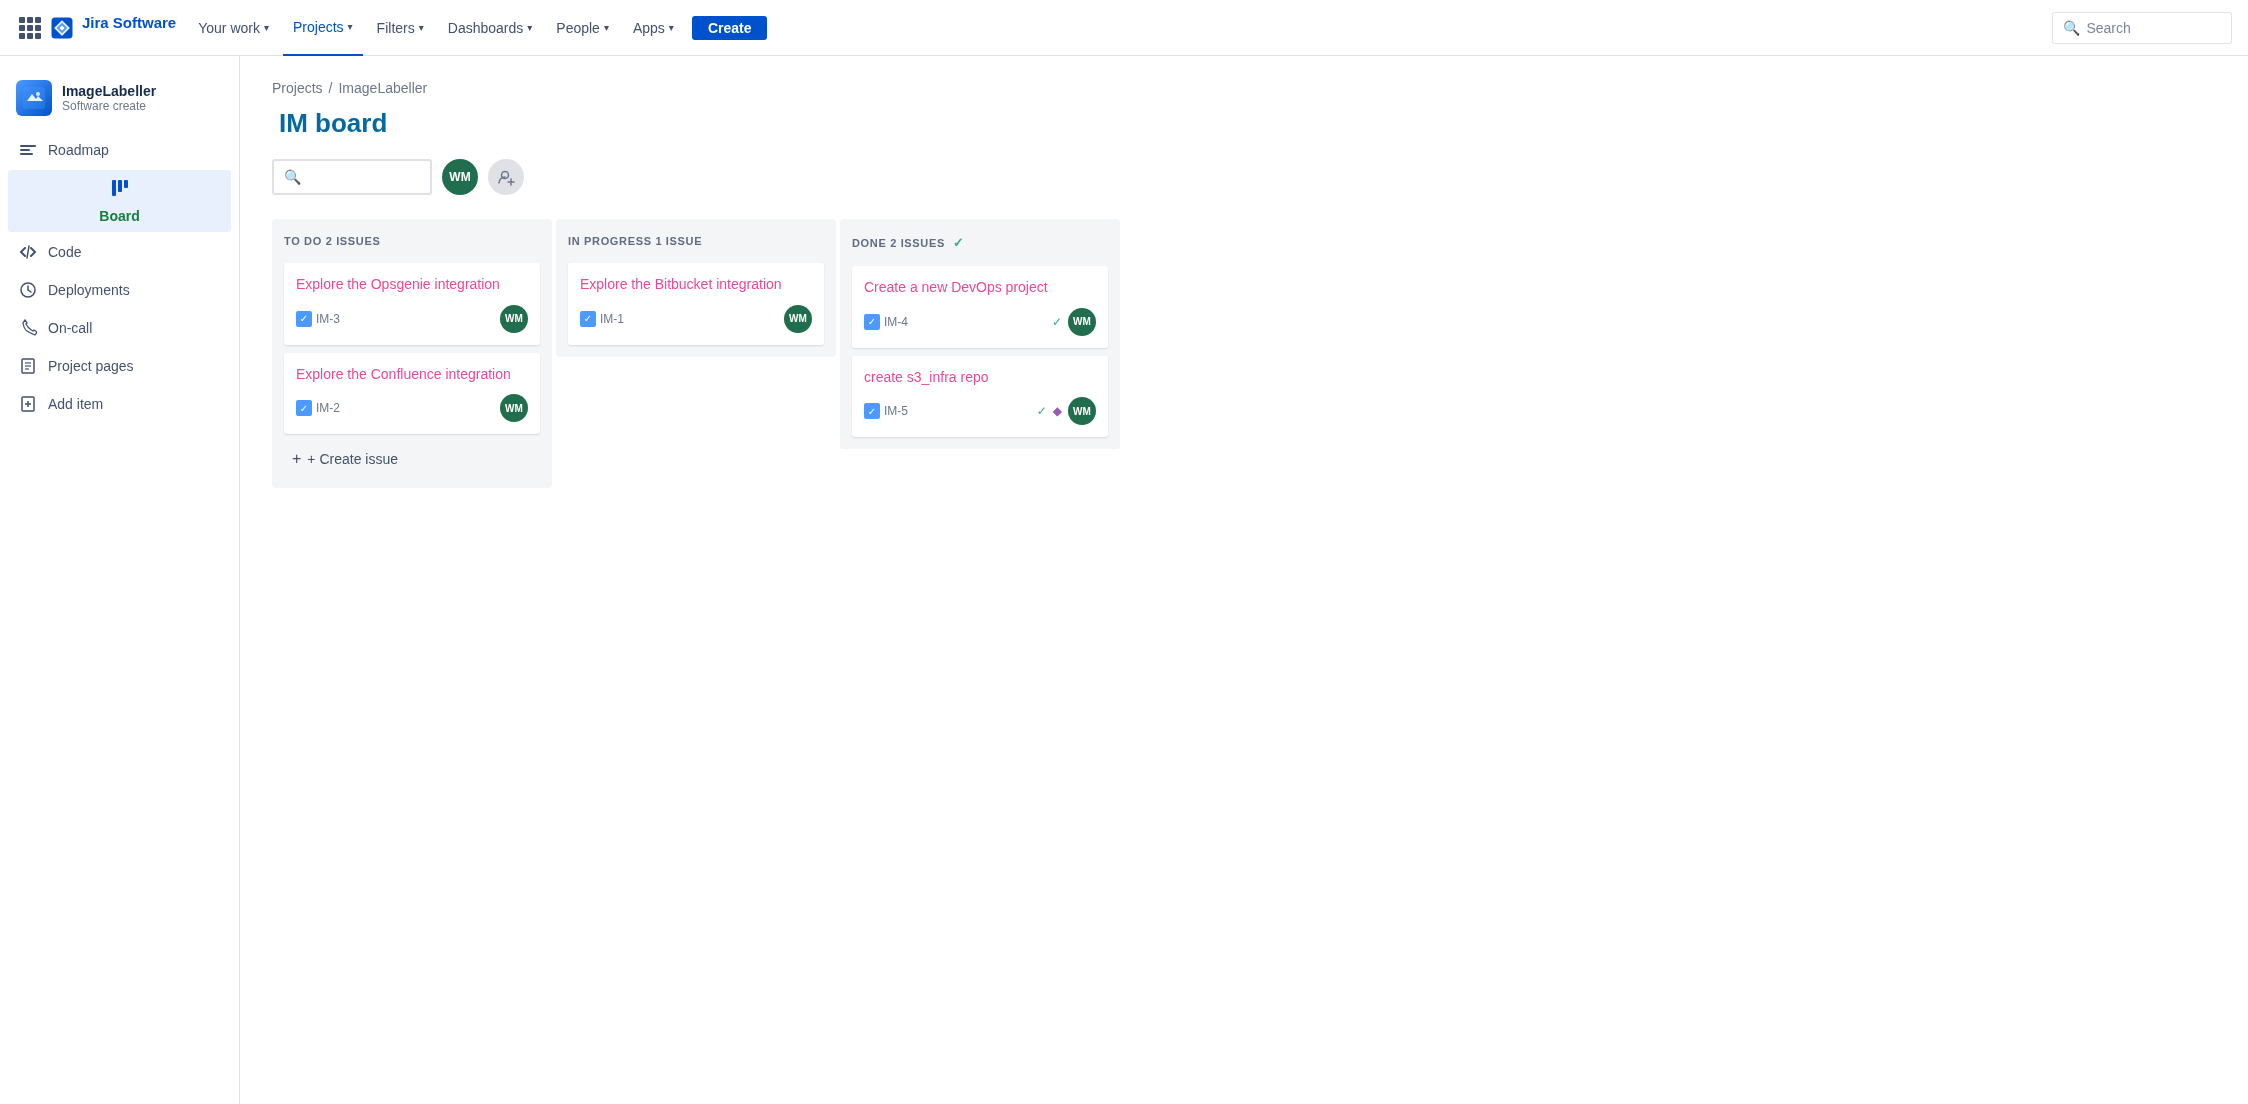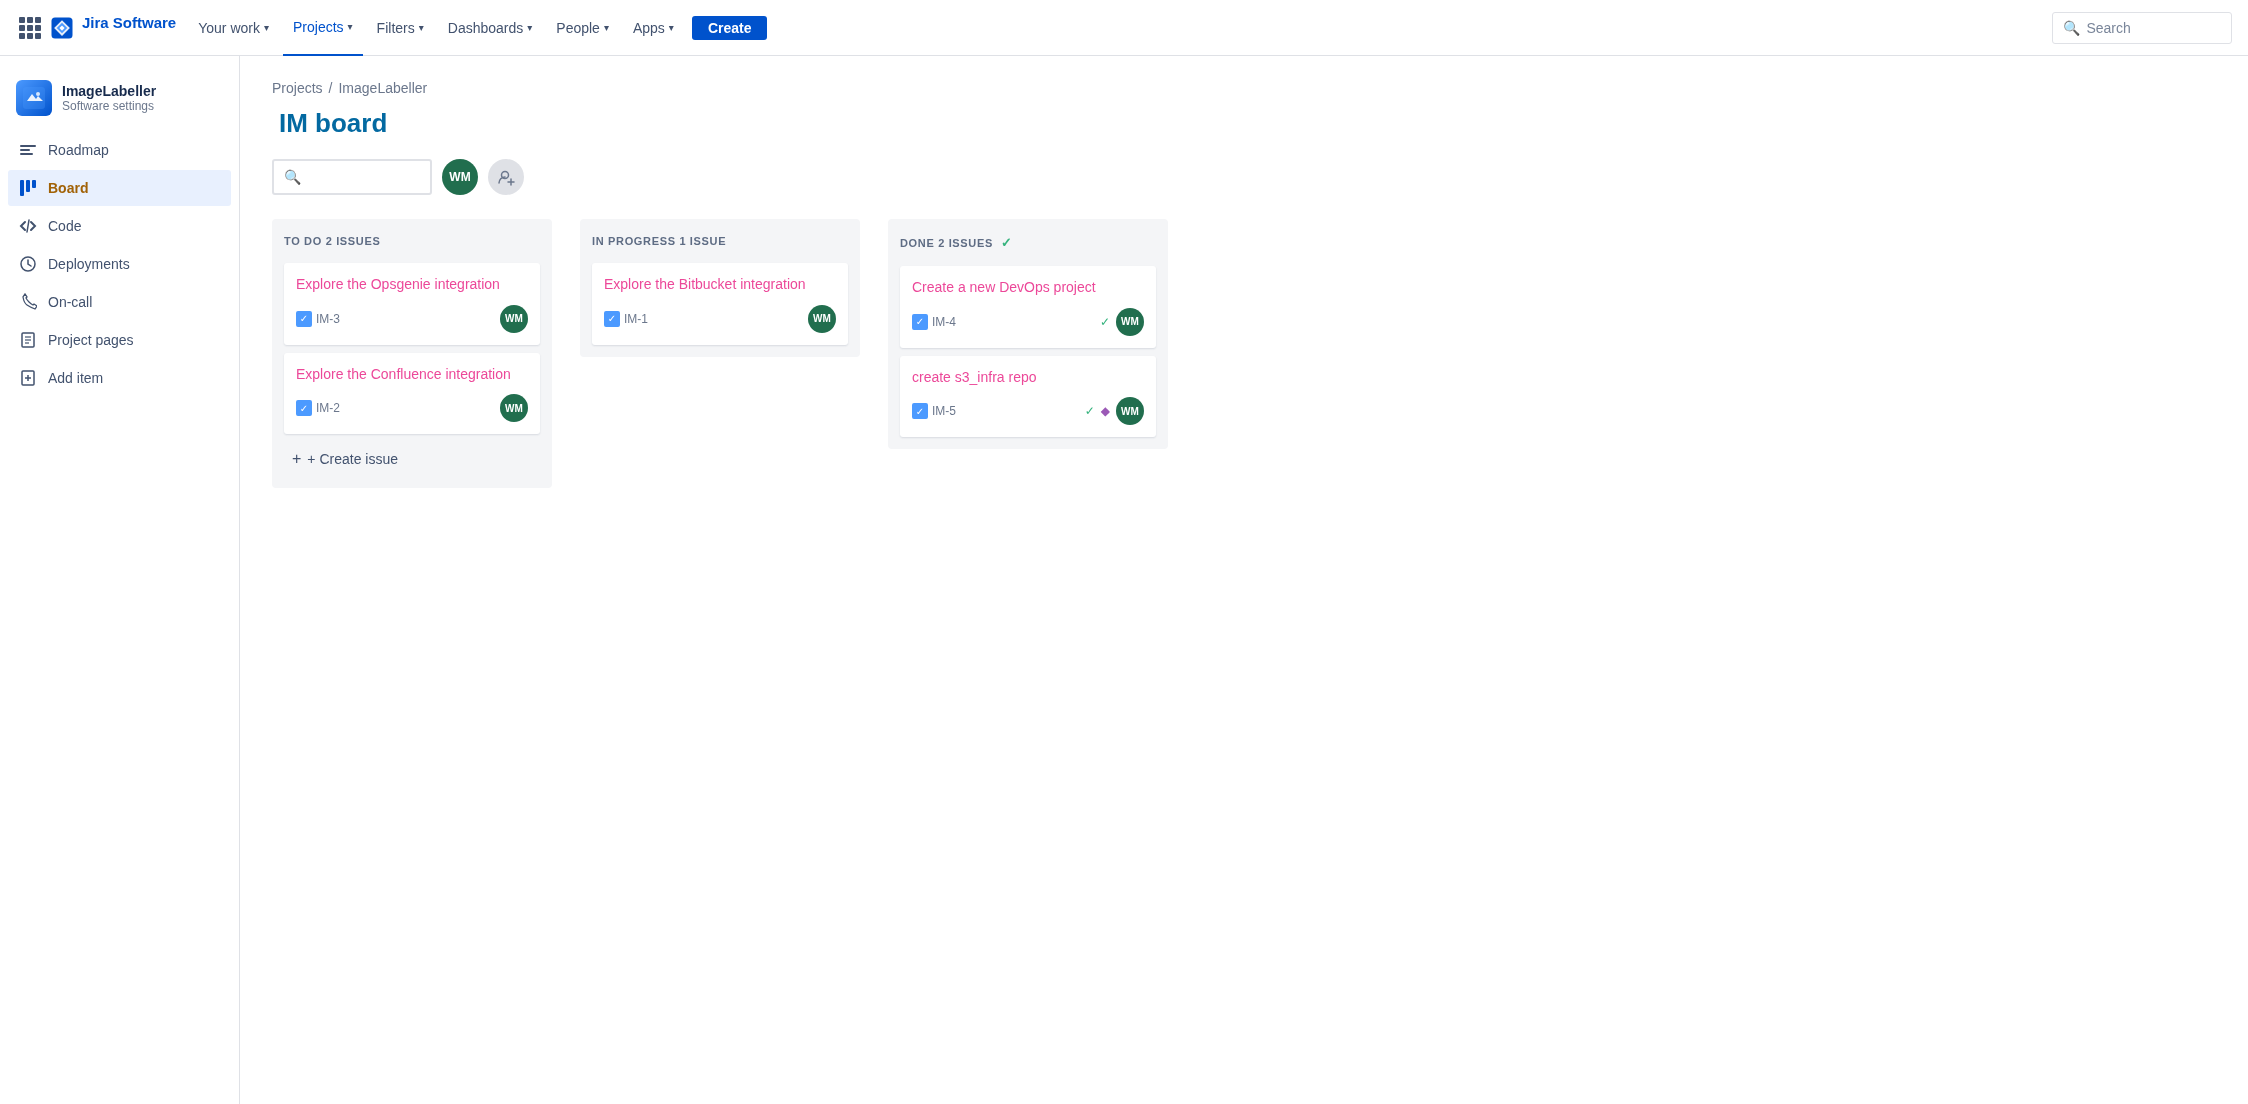--- a/index.html
+++ b/index.html
@@ -56,21 +56,21 @@
     .project-avatar svg { width: 22px; height: 22px; }
     .project-info { display: flex; flex-direction: column; }
     .project-name { font-weight: 600; font-size: 14px; color: #172b4d; }
     .project-type { font-size: 12px; color: #6b778c; }
     .sidebar-nav { display: flex; flex-direction: column; gap: 2px; padding: 0 8px; flex: 1; }
     .sidebar-item {
       display: flex; align-items: center; gap: 10px;
       padding: 8px 10px; border-radius: 3px; cursor: pointer;
       color: #42526e; font-size: 14px; text-decoration: none;
     }
-    .sidebar-item.active { background: #e8f0fe; color: #a16207; font-weight: 600; }
+    .sidebar-item.active { background: #e8f0fe; color: #15803d; font-weight: 600; flex-direction: column; }
     .sidebar-item .item-icon { width: 20px; height: 20px; display: flex; align-items: center; justify-content: center; font-size: 16px; }
     .sidebar-bottom { padding: 16px 8px 8px; border-top: 1px solid #dfe1e6; margin-top: 8px; }
 
     
     .main-content { flex: 1; padding: 24px 32px; overflow: auto; }
     .breadcrumb { display: flex; align-items: center; gap: 6px; font-size: 14px; color: #6b778c; margin-bottom: 12px; }
     .breadcrumb-link { color: #6b778c; cursor: pointer; }
     .breadcrumb-sep { color: #6b778c; }
     .page-title { font-size: 26px; font-weight: 700; color: #0369a1; margin-bottom: 20px; margin-left: 7px; }
 
@@ -89,21 +89,21 @@
       font-size: 12px; font-weight: 700; cursor: pointer;
     }
     .avatar-add {
       width: 36px; height: 36px; border-radius: 50%;
       background: #dfe1e6; color: #6b778c;
       display: flex; align-items: center; justify-content: center;
       font-size: 20px; cursor: pointer;
     }
 
     
-    .board { display: flex; gap: 28px; align-items: flex-start; }
+    .board { display: flex; gap: 4px; align-items: flex-start; }
     .column {
       background: #f4f5f7; border-radius: 4px; padding: 12px;
       min-width: 280px; width: 280px; display: flex; flex-direction: column; gap: 8px;
     }
     .column-header {
       display: flex; align-items: center; gap: 8px;
       font-size: 11px; font-weight: 700; color: #5e6c84;
       text-transform: uppercase; letter-spacing: 0.06em;
       padding: 4px 0 8px;
     }
@@ -197,21 +197,21 @@
     <div class="sidebar-project-header">
       <div class="project-avatar">
         <svg viewBox="0 0 22 22" fill="none">
           <rect width="22" height="22" rx="3" fill="#4c9aff" opacity="0.3"></rect>
           <path d="M4 14l5-7 4 5 2-3 5 5H4z" fill="white" opacity="0.9"></path>
           <circle cx="15" cy="7" r="2" fill="white" opacity="0.8"></circle>
         </svg>
       </div>
       <div class="project-info">
         <span class="project-name">ImageLabeller</span>
-        <span class="project-type">Software settings</span>
+        <span class="project-type">Software create</span>
       </div>
     </div>
 
     <nav class="sidebar-nav">
 
       <div class="sidebar-item">
         <span class="item-icon">
           <svg width="18" height="18" viewBox="0 0 18 18" fill="none">
             <rect x="1" y="4" width="16" height="2" rx="1" fill="#42526e"></rect>
             <rect x="1" y="8" width="10" height="2" rx="1" fill="#42526e"></rect>

